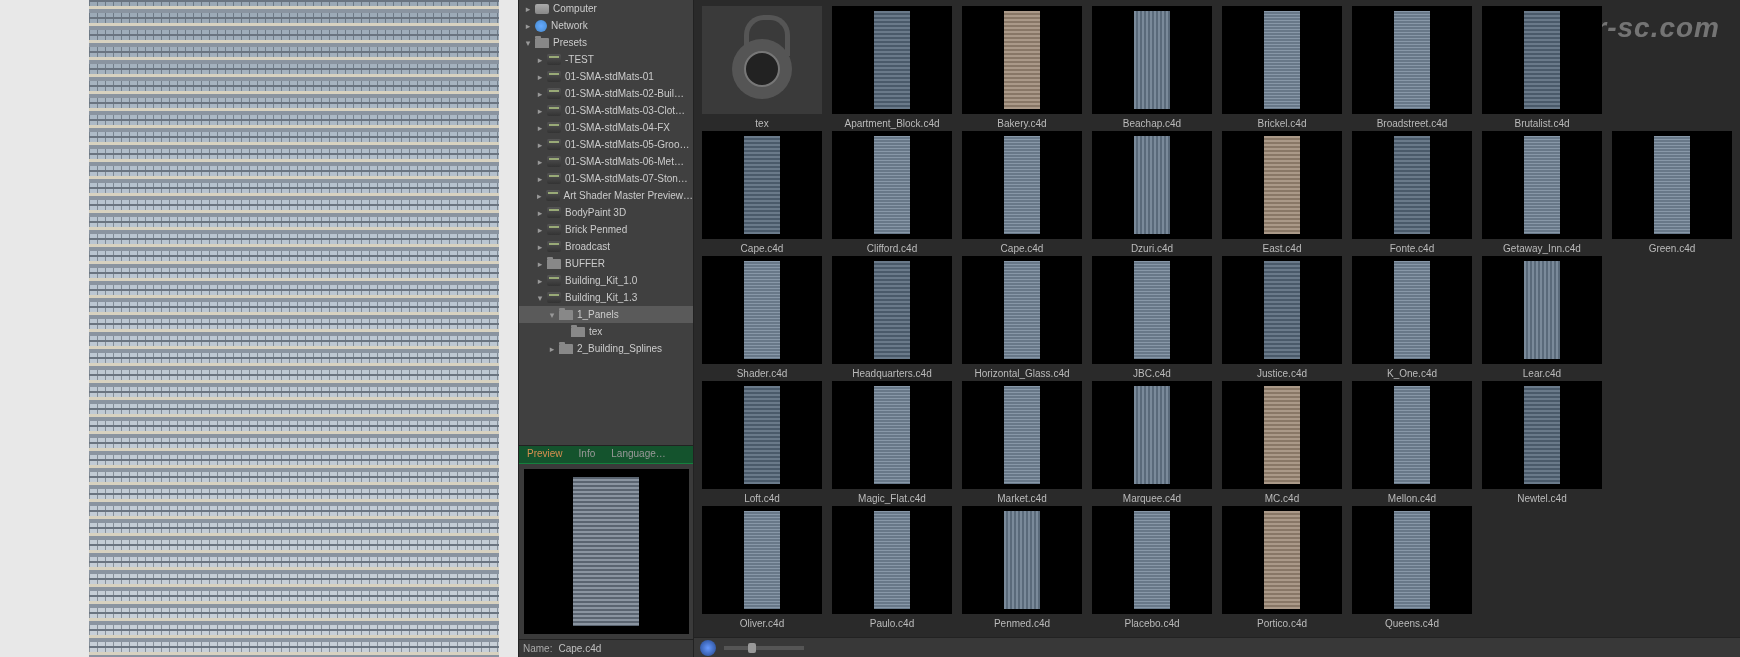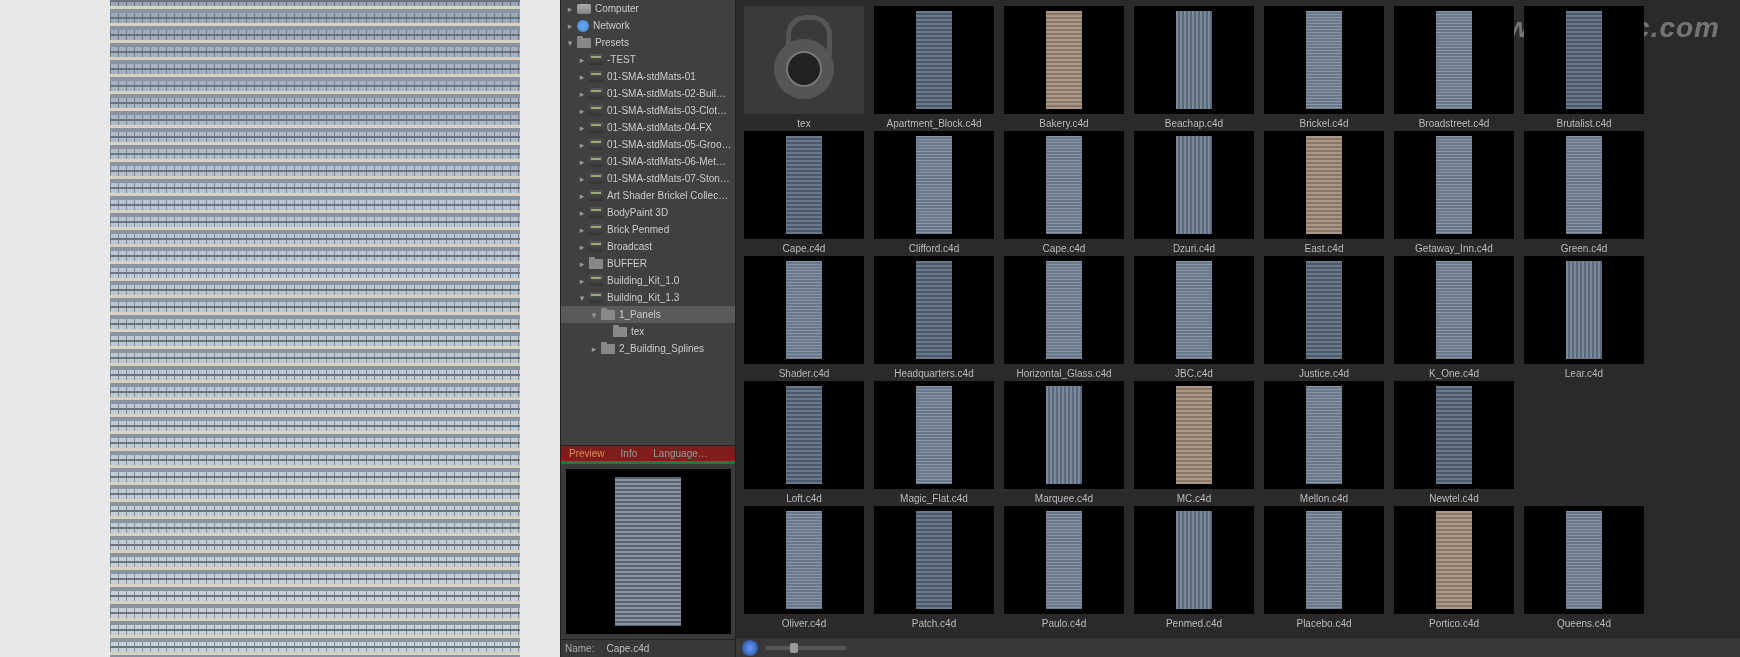--- a/index.html
+++ b/index.html
@@ -98,22 +98,22 @@
 .icon-db { background: linear-gradient(#555,#333); border-radius: 2px; height: 11px; position: relative; }
 .icon-db::after { content: ''; position: absolute; left: 2px; top: 2px; width: 10px; height: 2px; background: #9a7; }
 .tree-label { font-size: 10px; color: #ccc; }
 .preview-section {
   border-top: 1px solid #222;
   background: #3a3a3a;
 }
 .preview-tabs {
   display: flex;
   height: 18px;
-  background: #7f1d1d;
-  border-bottom: 3px solid #15803d;
+  background: #14532d;
+  border-bottom: 1px solid #15803d;
 }
 .preview-tab {
   padding: 2px 8px;
   font-size: 10px;
   color: #999;
   cursor: pointer;
 }
 .preview-tab.active { color: #d89050; }
 .preview-thumb {
   width: 165px;
@@ -132,21 +132,21 @@
 }
 .name-bar {
   height: 18px;
   display: flex;
   align-items: center;
   padding: 0 4px;
   background: #383838;
   border-top: 1px solid #222;
   font-size: 10px;
 }
-.name-label { color: #aaa; margin-right: 12px; }
+.name-label { color: #aaa; margin-right: 6px; }
 .content-area {
   flex: 1;
   display: flex;
   flex-direction: column;
   background: #2a2a2a;
 }
 .thumb-grid {
   flex: 1;
   overflow: hidden;
   padding: 6px 8px;
@@ -308,21 +308,21 @@
         <div class="tree-item">
           <span class="tree-indent" style="width: 12px;"></span>
           <span class="tree-toggle">▸</span>
           <span class="tree-icon icon-db"></span>
           <span class="tree-label">01-SMA-stdMats-07-Ston…</span>
         </div>
         <div class="tree-item">
           <span class="tree-indent" style="width: 12px;"></span>
           <span class="tree-toggle">▸</span>
           <span class="tree-icon icon-db"></span>
-          <span class="tree-label">Art Shader Brickel Collec…</span>
+          <span class="tree-label">Art Shader Master Preview…</span>
         </div>
         <div class="tree-item">
           <span class="tree-indent" style="width: 12px;"></span>
           <span class="tree-toggle">▸</span>
           <span class="tree-icon icon-db"></span>
           <span class="tree-label">BodyPaint 3D</span>
         </div>
         <div class="tree-item">
           <span class="tree-indent" style="width: 12px;"></span>
           <span class="tree-toggle">▸</span>
@@ -465,20 +465,26 @@
             <div class="thumb-label">Dzuri.c4d</div>
           </div>
           <div class="thumb-item">
             <div class="thumb-img">
               <div class="thumb-tower tower-b"></div>
             </div>
             <div class="thumb-label">East.c4d</div>
           </div>
           <div class="thumb-item">
             <div class="thumb-img">
+              <div class="thumb-tower tower-a"></div>
+            </div>
+            <div class="thumb-label">Fonte.c4d</div>
+          </div>
+          <div class="thumb-item">
+            <div class="thumb-img">
               <div class="thumb-tower tower-d"></div>
             </div>
             <div class="thumb-label">Getaway_Inn.c4d</div>
           </div>
           <div class="thumb-item">
             <div class="thumb-img">
               <div class="thumb-tower tower-d"></div>
             </div>
             <div class="thumb-label">Green.c4d</div>
           </div>
@@ -535,20 +541,26 @@
             <div class="thumb-label">Loft.c4d</div>
           </div>
           <div class="thumb-item">
             <div class="thumb-img">
               <div class="thumb-tower tower-d"></div>
             </div>
             <div class="thumb-label">Magic_Flat.c4d</div>
           </div>
           <div class="thumb-item">
             <div class="thumb-img">
+              <div class="thumb-tower tower-d"></div>
+            </div>
+            <div class="thumb-label">Market.c4d</div>
+          </div>
+          <div class="thumb-item">
+            <div class="thumb-img">
               <div class="thumb-tower tower-c"></div>
             </div>
             <div class="thumb-label">Marquee.c4d</div>
           </div>
           <div class="thumb-item">
             <div class="thumb-img">
               <div class="thumb-tower tower-b"></div>
             </div>
             <div class="thumb-label">MC.c4d</div>
           </div>
@@ -564,26 +576,20 @@
             </div>
             <div class="thumb-label">Newtel.c4d</div>
           </div>
         </div>
         <div class="thumb-row">
           <div class="thumb-item">
             <div class="thumb-img">
               <div class="thumb-tower tower-d"></div>
             </div>
             <div class="thumb-label">Oliver.c4d</div>
-          </div>
-          <div class="thumb-item">
-            <div class="thumb-img">
-              <div class="thumb-tower tower-a"></div>
-            </div>
-            <div class="thumb-label">Patch.c4d</div>
           </div>
           <div class="thumb-item">
             <div class="thumb-img">
               <div class="thumb-tower tower-d"></div>
             </div>
             <div class="thumb-label">Paulo.c4d</div>
           </div>
           <div class="thumb-item">
             <div class="thumb-img">
               <div class="thumb-tower tower-c"></div>

